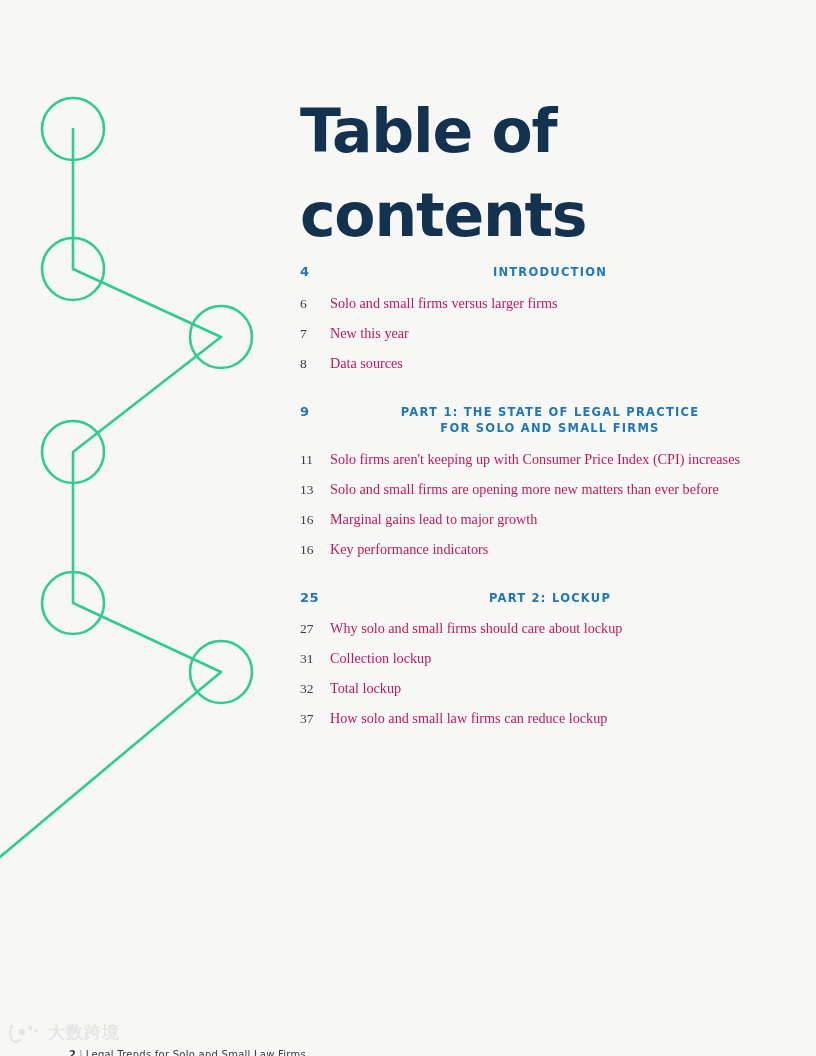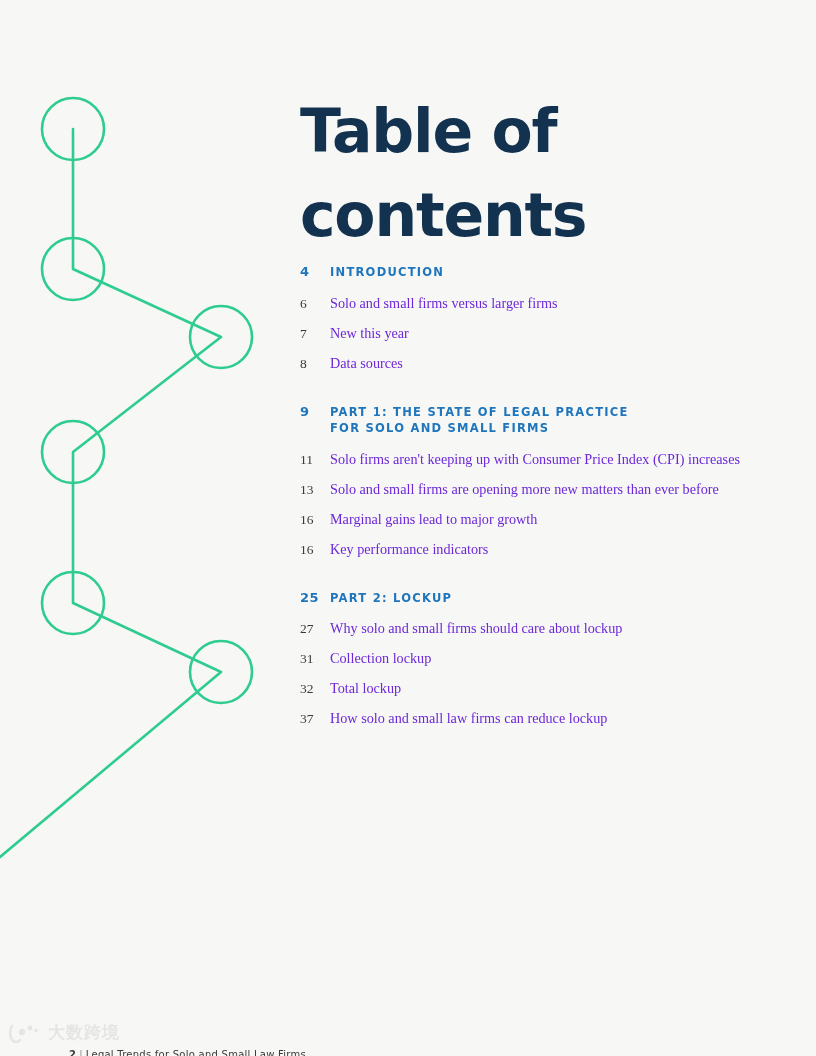--- a/index.html
+++ b/index.html
@@ -76,20 +76,21 @@
   }
   .section-head .pg {
     width: 30px;
     flex: 0 0 30px;
     font-size: 13px;
     letter-spacing: 0.4px;
     line-height: 16.5px;
   }
   .section-head .lbl {
     flex: 1 1 auto;
+    text-align: center;
   }
   .section-head .lbl .l2 {
     display: block;
   }
 
   .entry {
     display: flex;
     align-items: flex-start;
     margin-bottom: 11px;
   }
@@ -99,21 +100,21 @@
     font-family: "Liberation Serif", serif;
     font-size: 13.5px;
     line-height: 19px;
     color: #3a3a3c;
   }
   .entry .txt {
     flex: 1 1 auto;
     font-family: "Liberation Serif", serif;
     font-size: 14.2px;
     line-height: 19px;
-    color: #6d28d9;
+    color: #be185d;
   }
   .entry .txt .l2 { display: block; }
 
   .gap-before-section { height: 20px; }
 
   
   .footer {
     position: absolute;
     left: 69px;
     top: 1049px;

